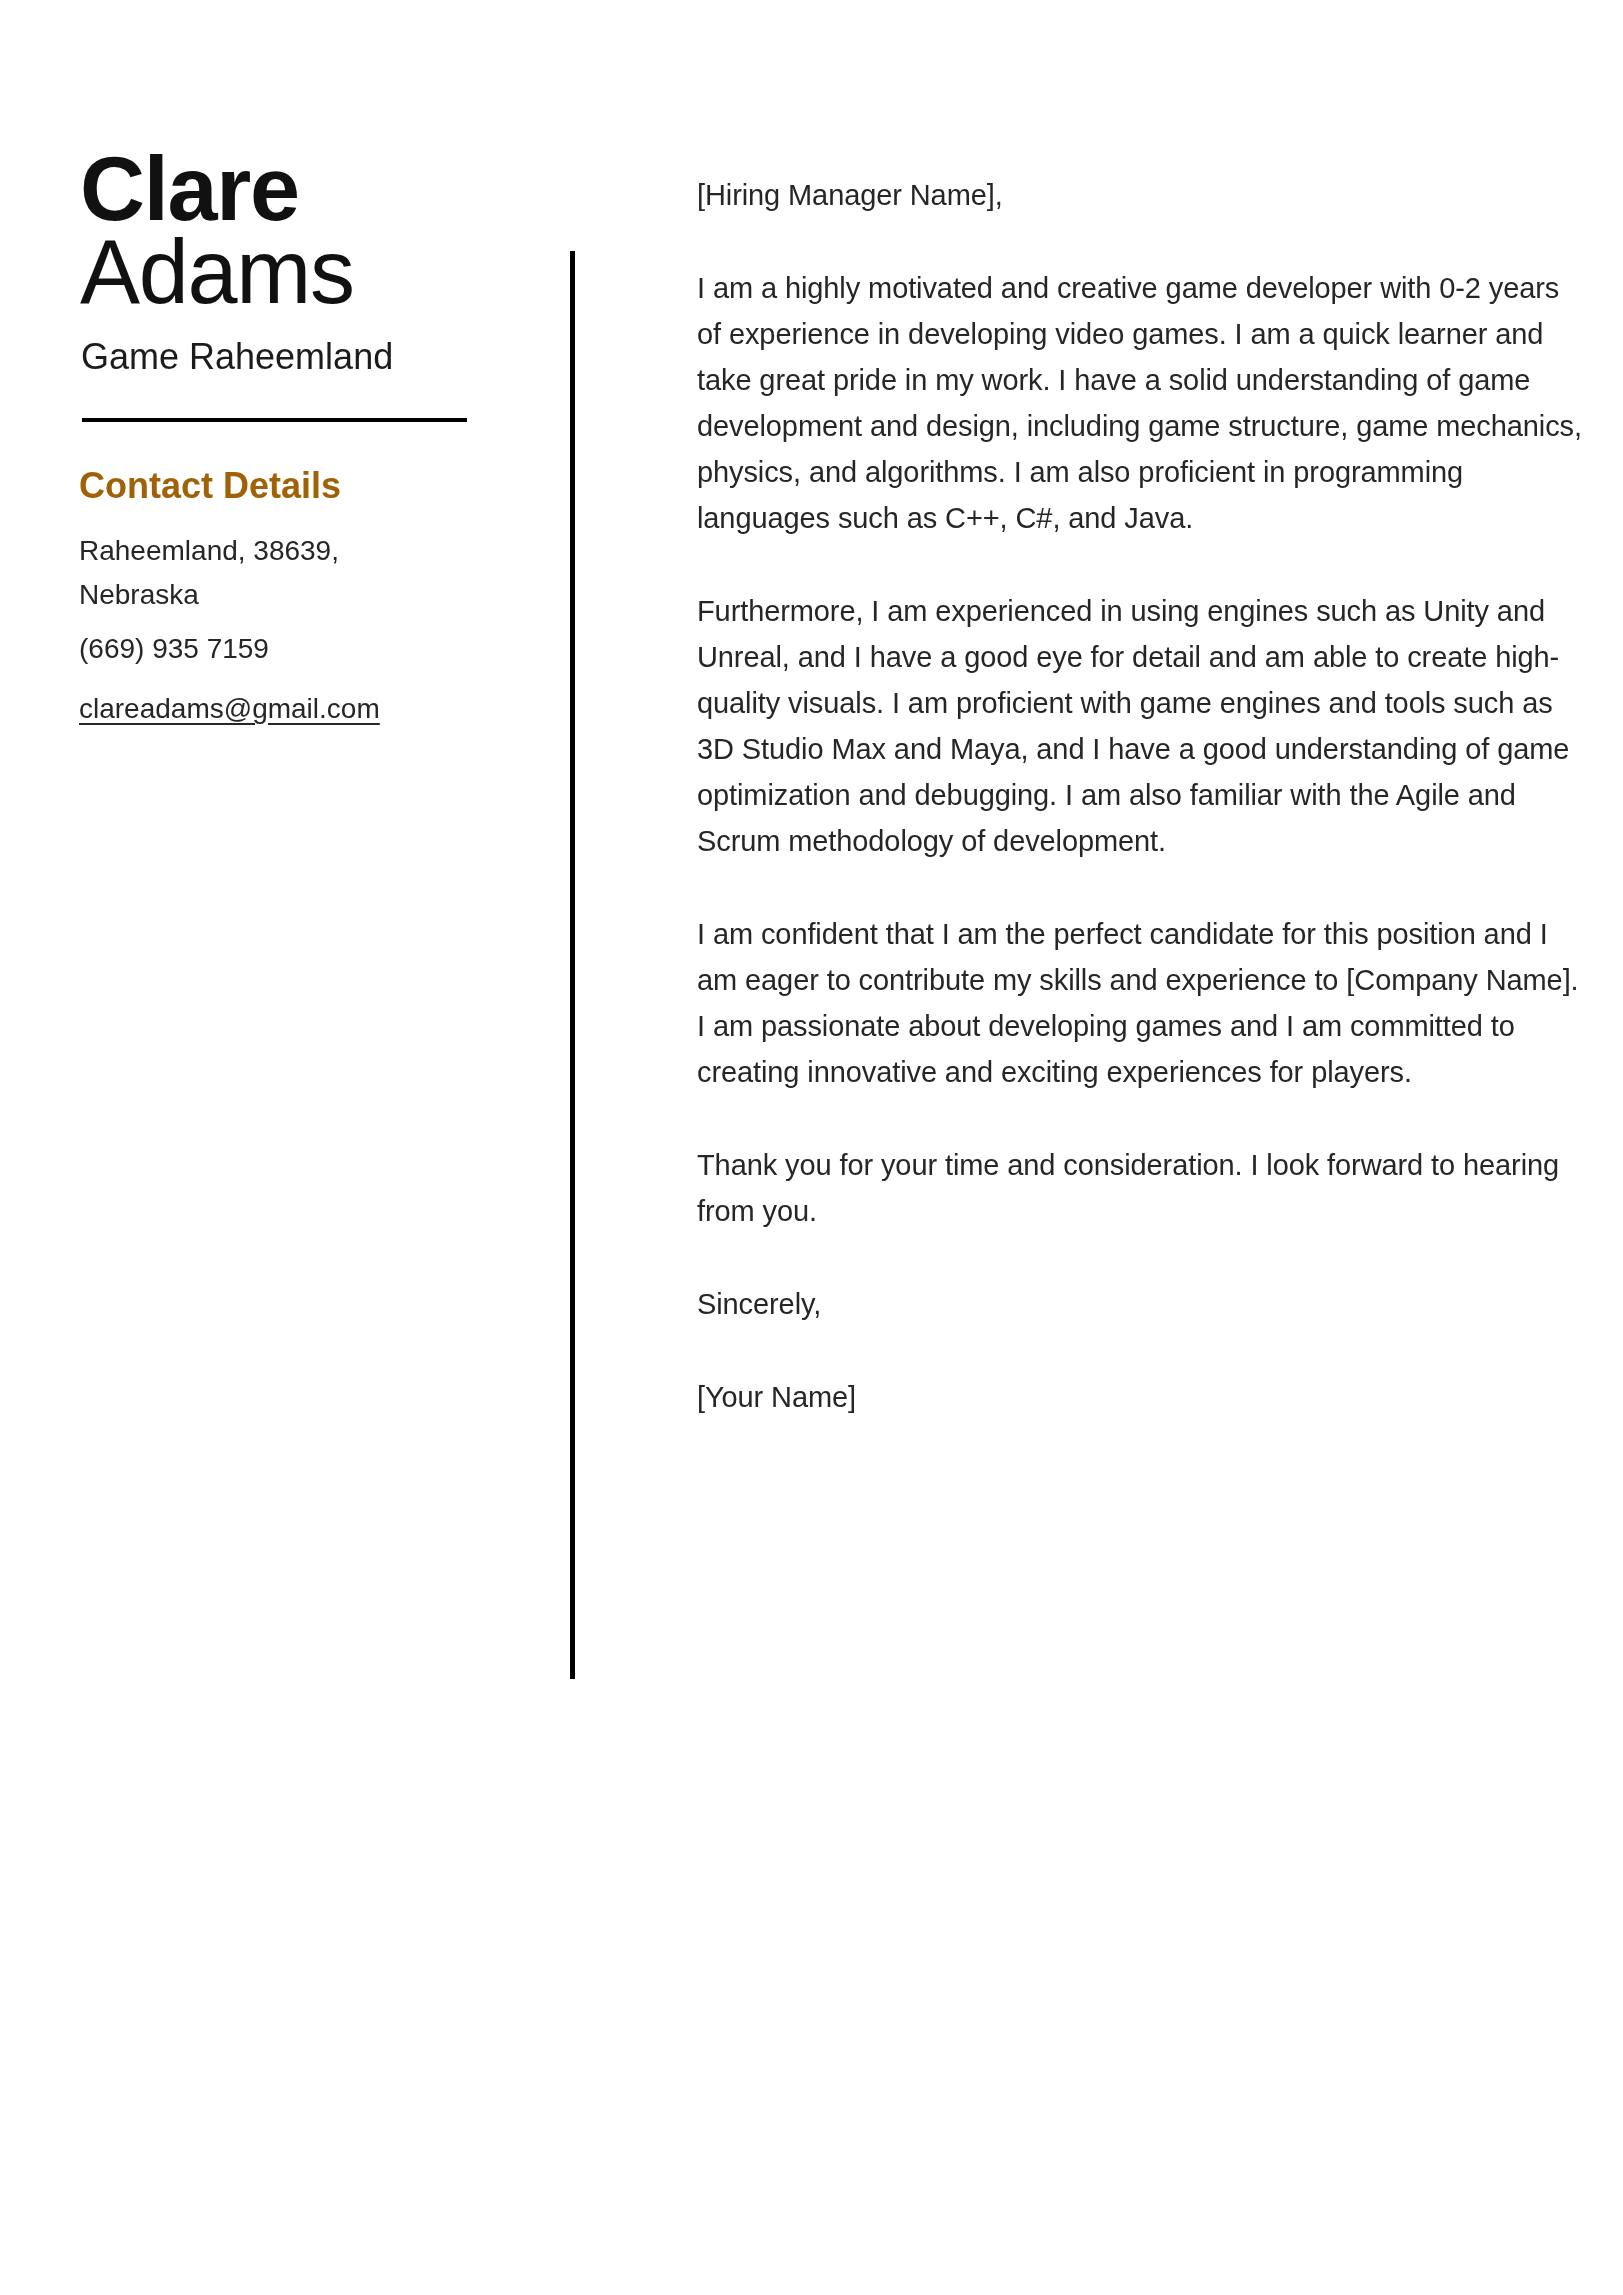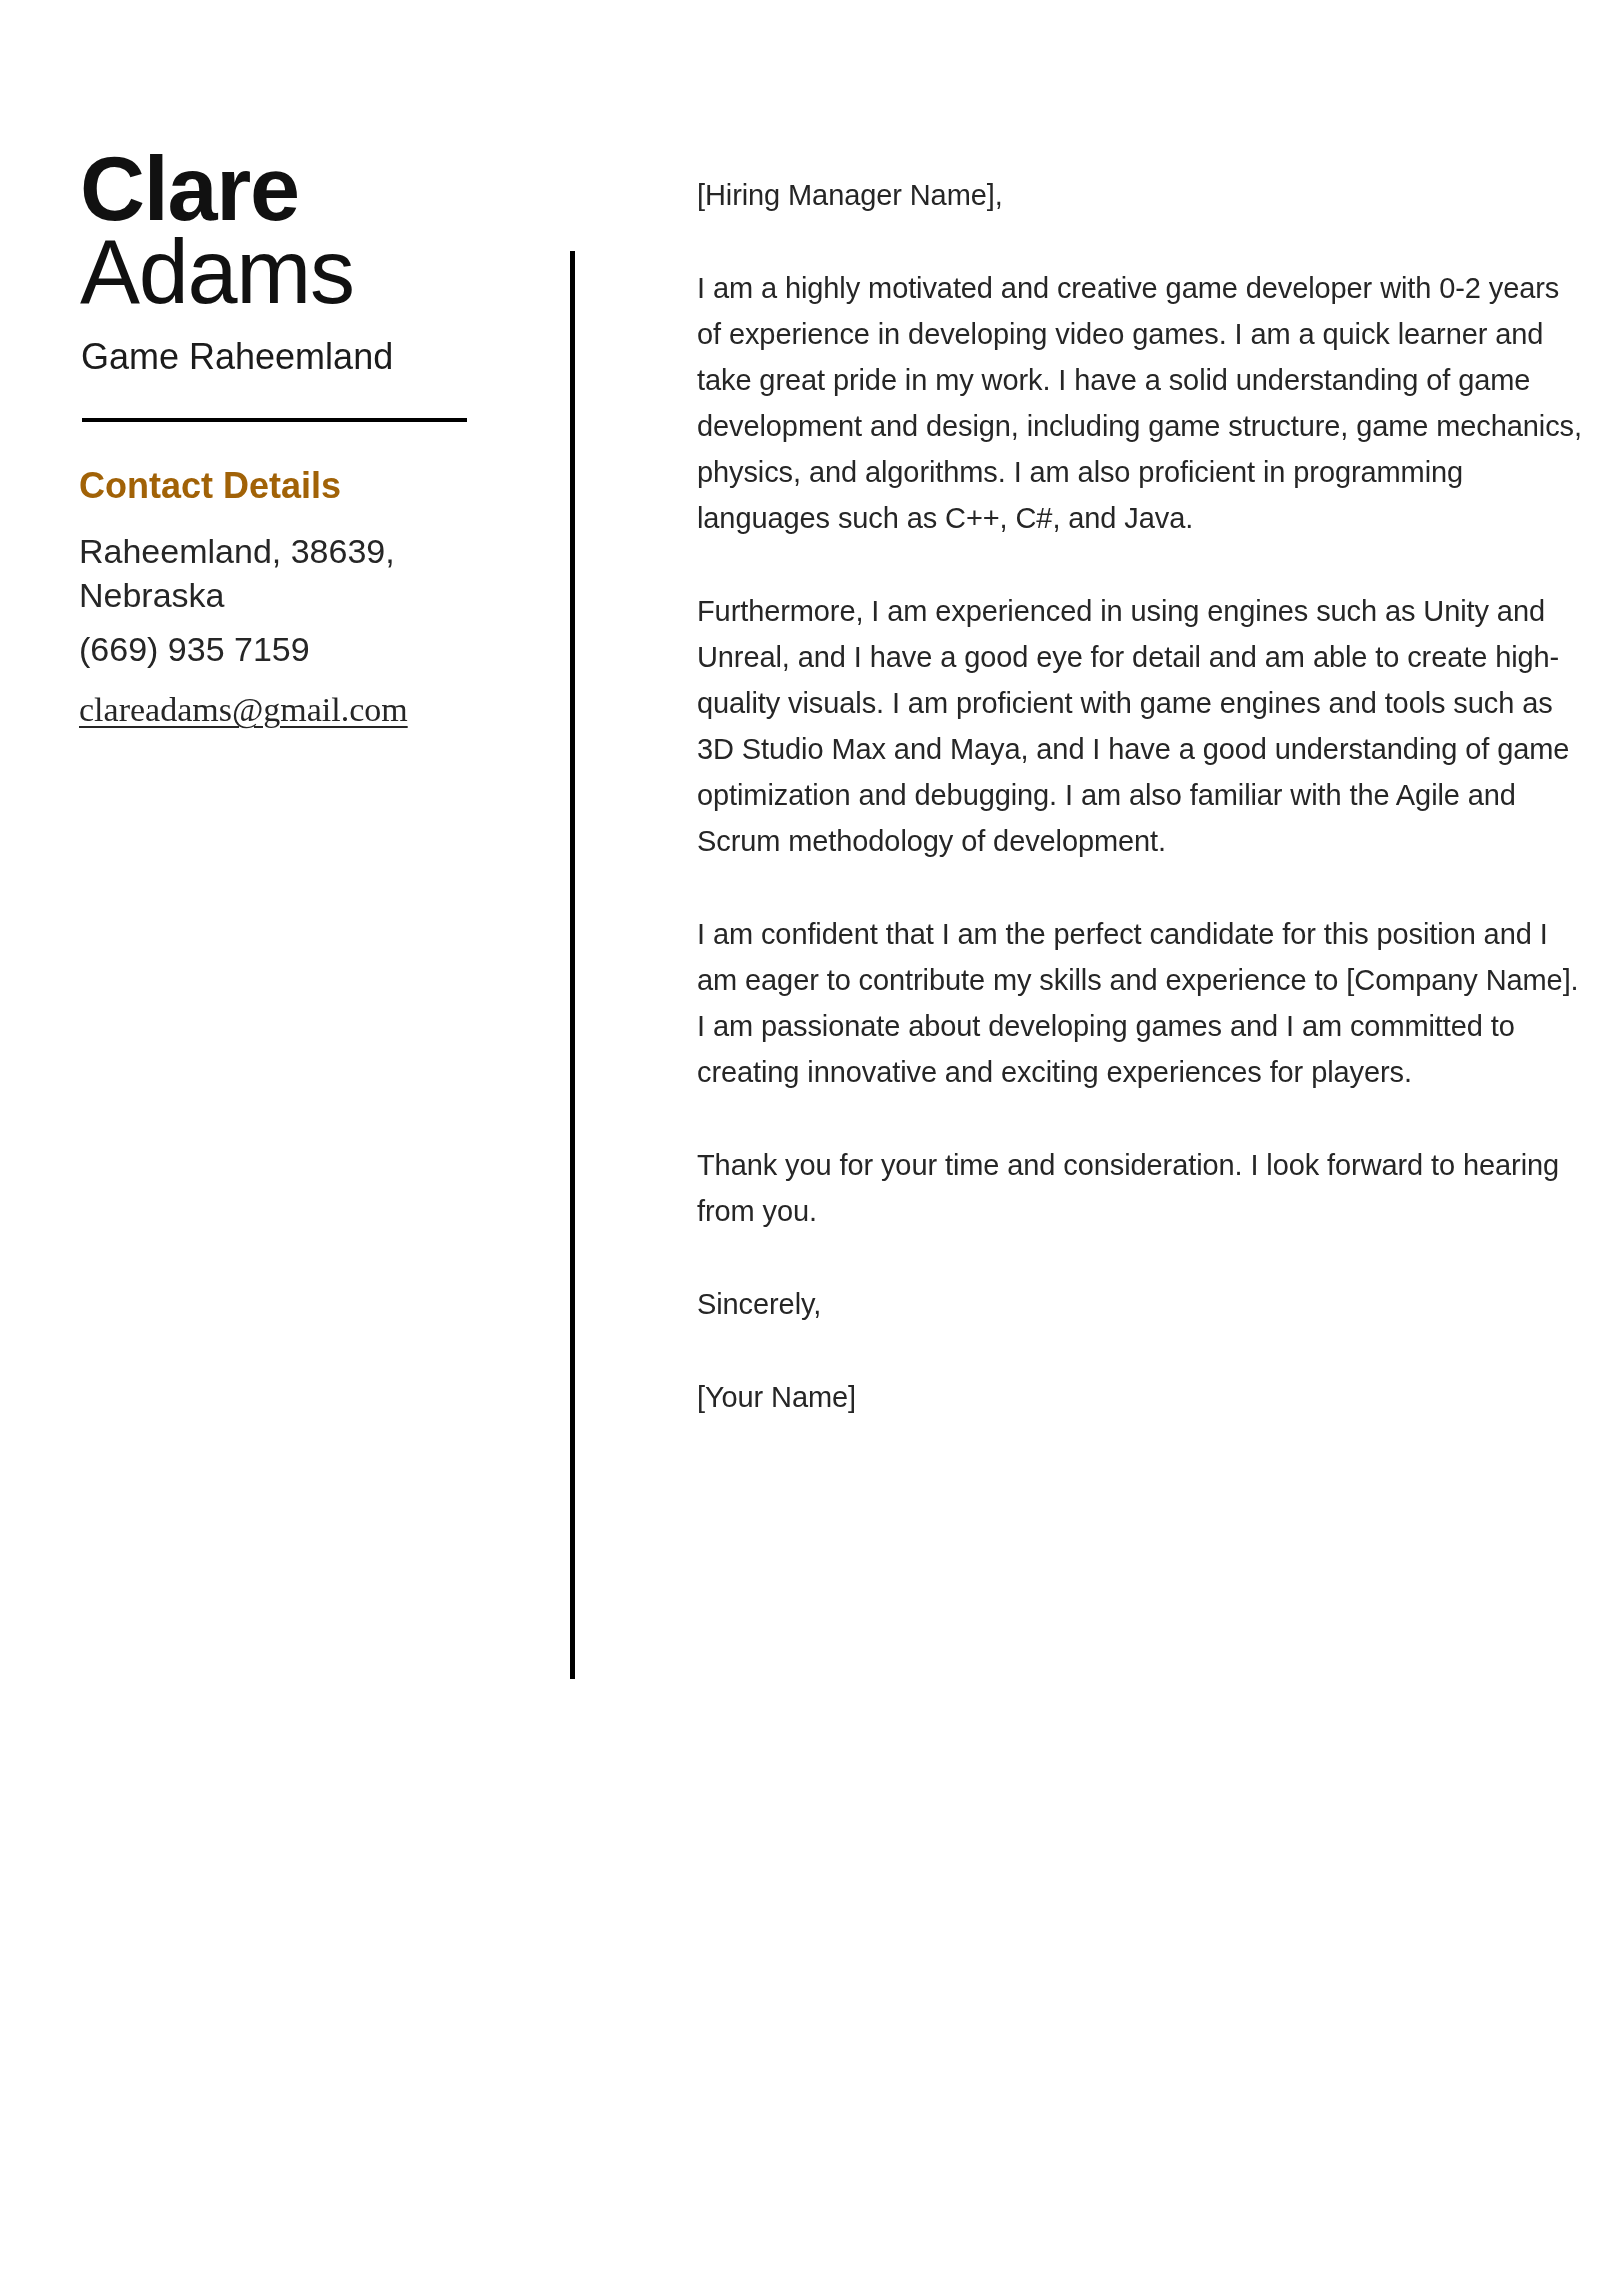--- a/index.html
+++ b/index.html
@@ -38,32 +38,31 @@
     background:#000000;
   }
 
   .contact-heading {
     left:79px; top:416px;
     font-size:36px; line-height:46px;
     font-weight:700; color:#a16207;
   }
 
   .contact-text {
-    font-size:34px; line-height:44px;
+    font-size:28px; line-height:44px;
     color:#262626; font-weight:400;
   }
   .address { left:79px; top:482px; width:367px; }
   .phone   { left:79px; top:580px; }
   .email   { left:79px; top:640px; }
   .email a, .email span {
     color:#262626;
     text-decoration:underline;
     text-decoration-thickness:2px;
     text-underline-offset:4.6px;
-    font-family:Liberation Serif, serif;
   }
 
   
   .letter-rule {
     left:570px; top:204px;
     width:5.2px; height:1428px;
     background:#000000;
   }
 
   .letter-body {

